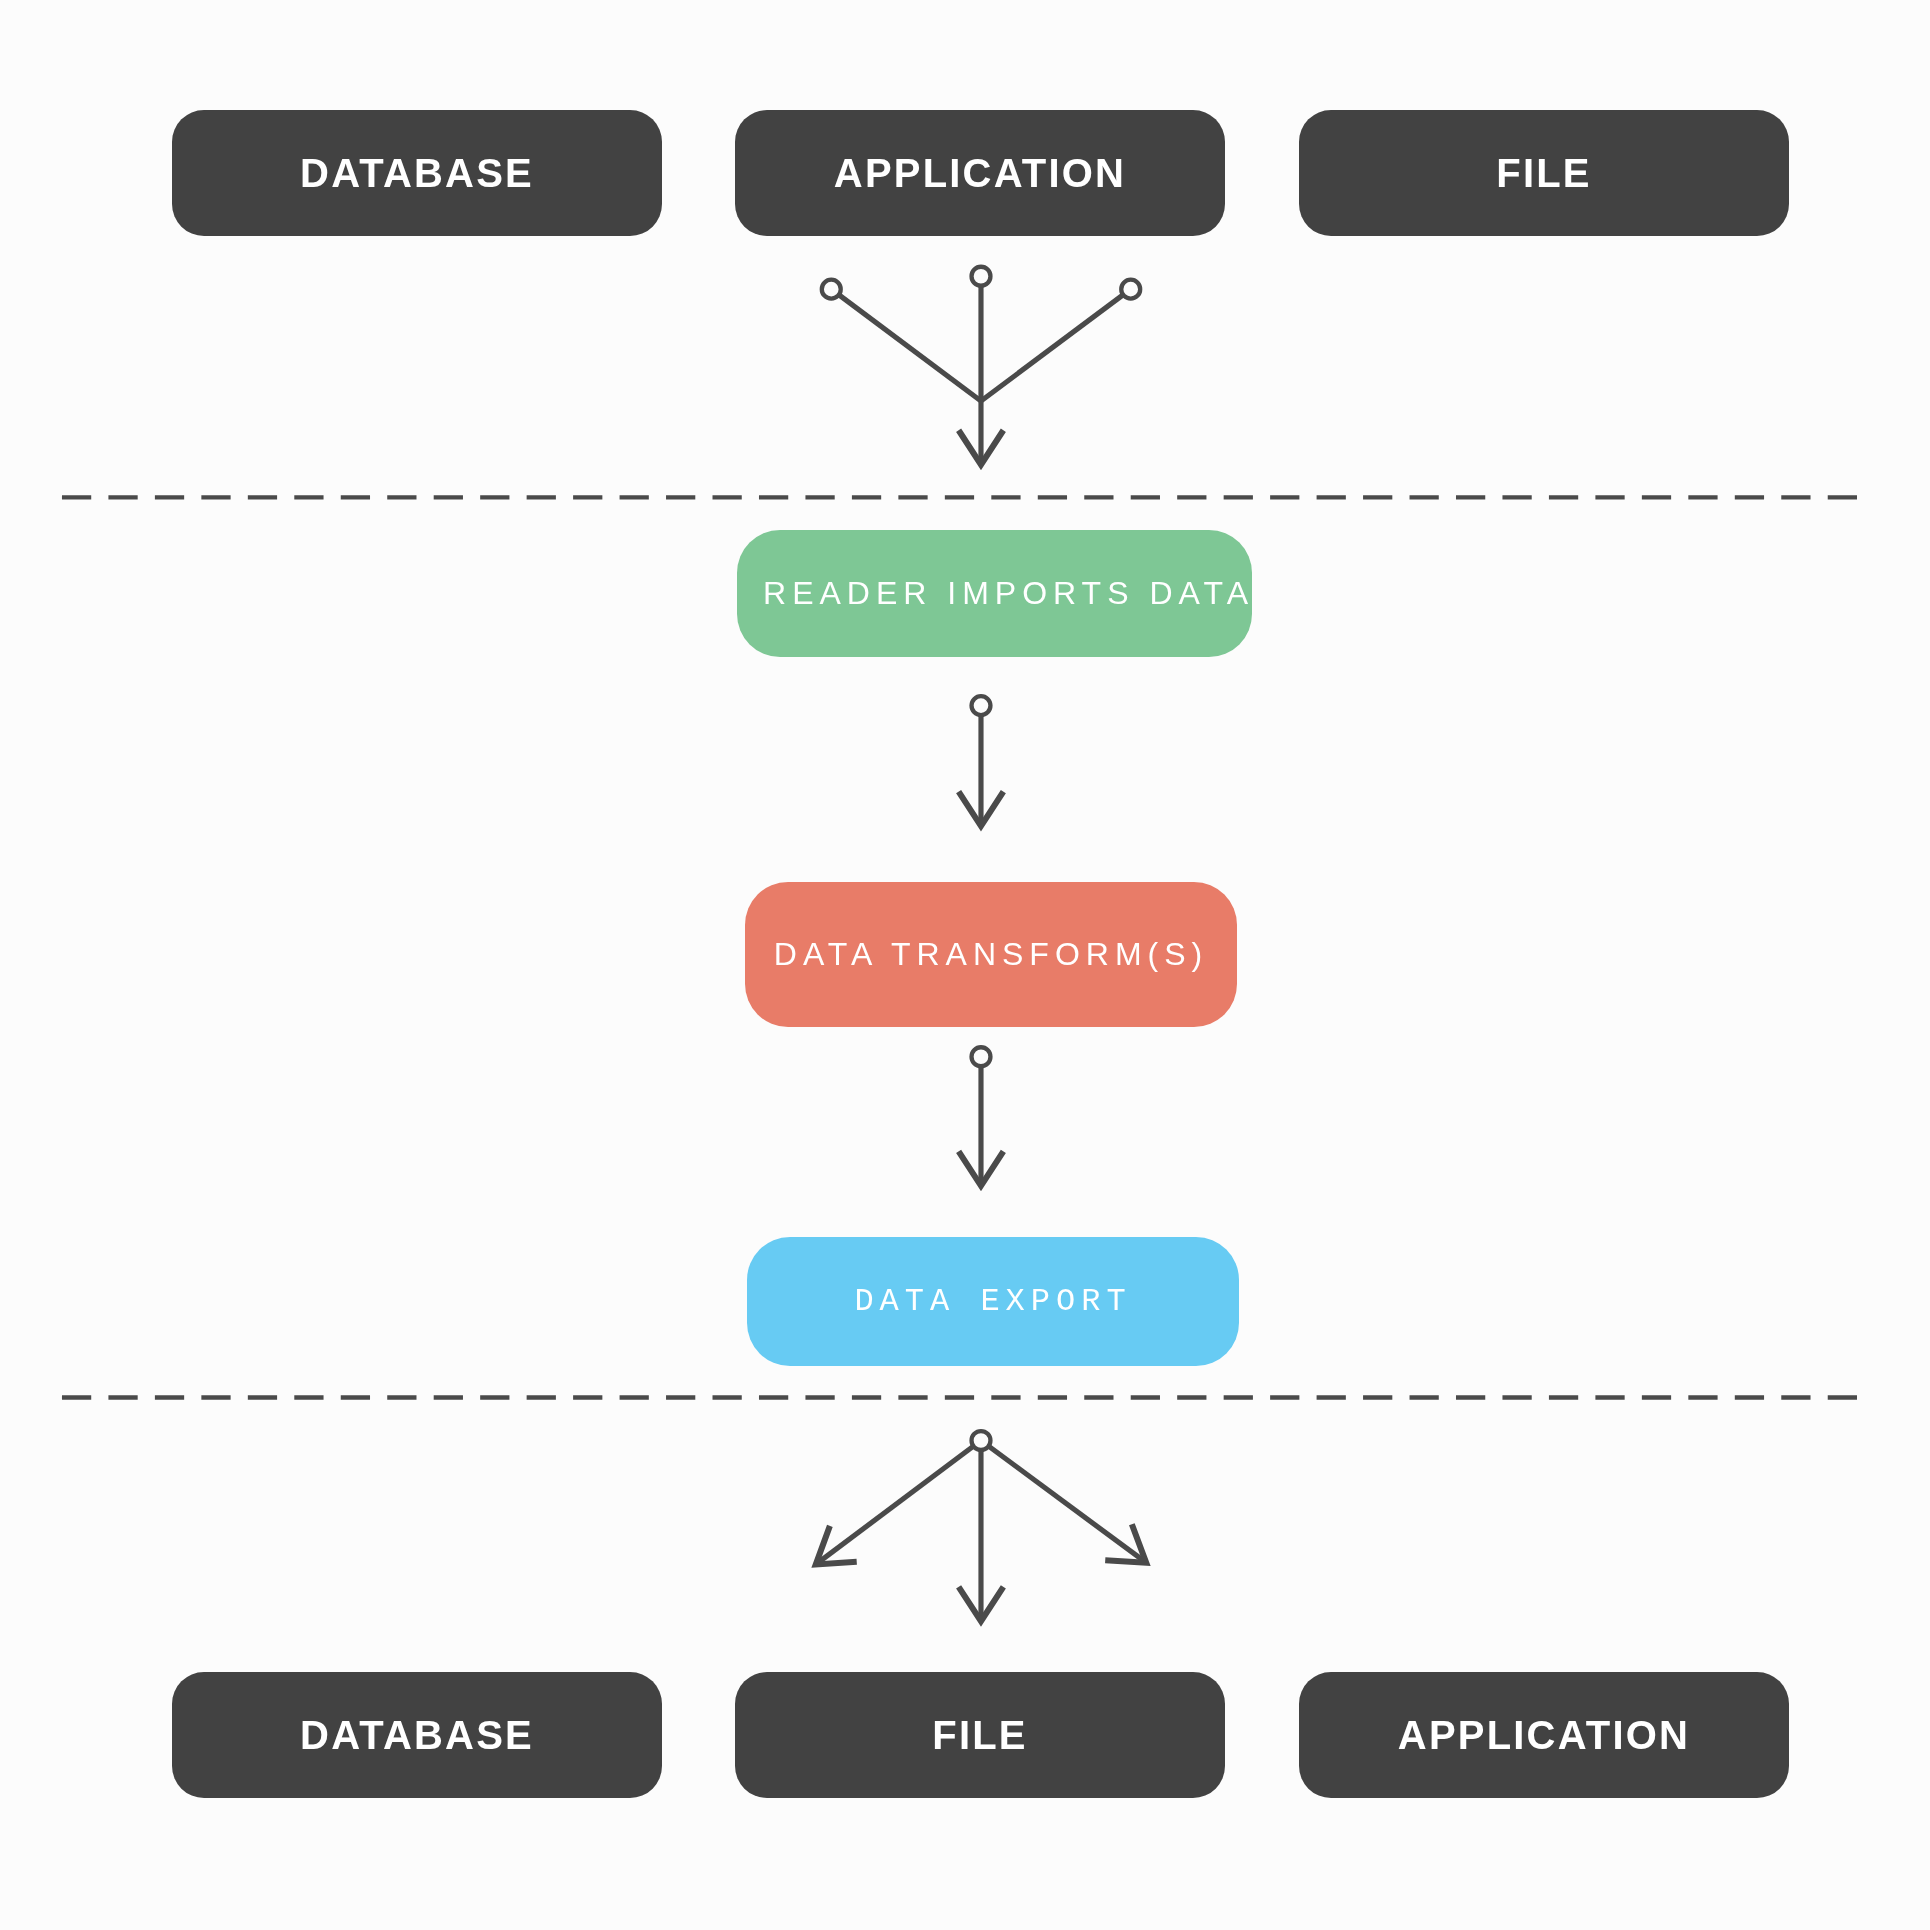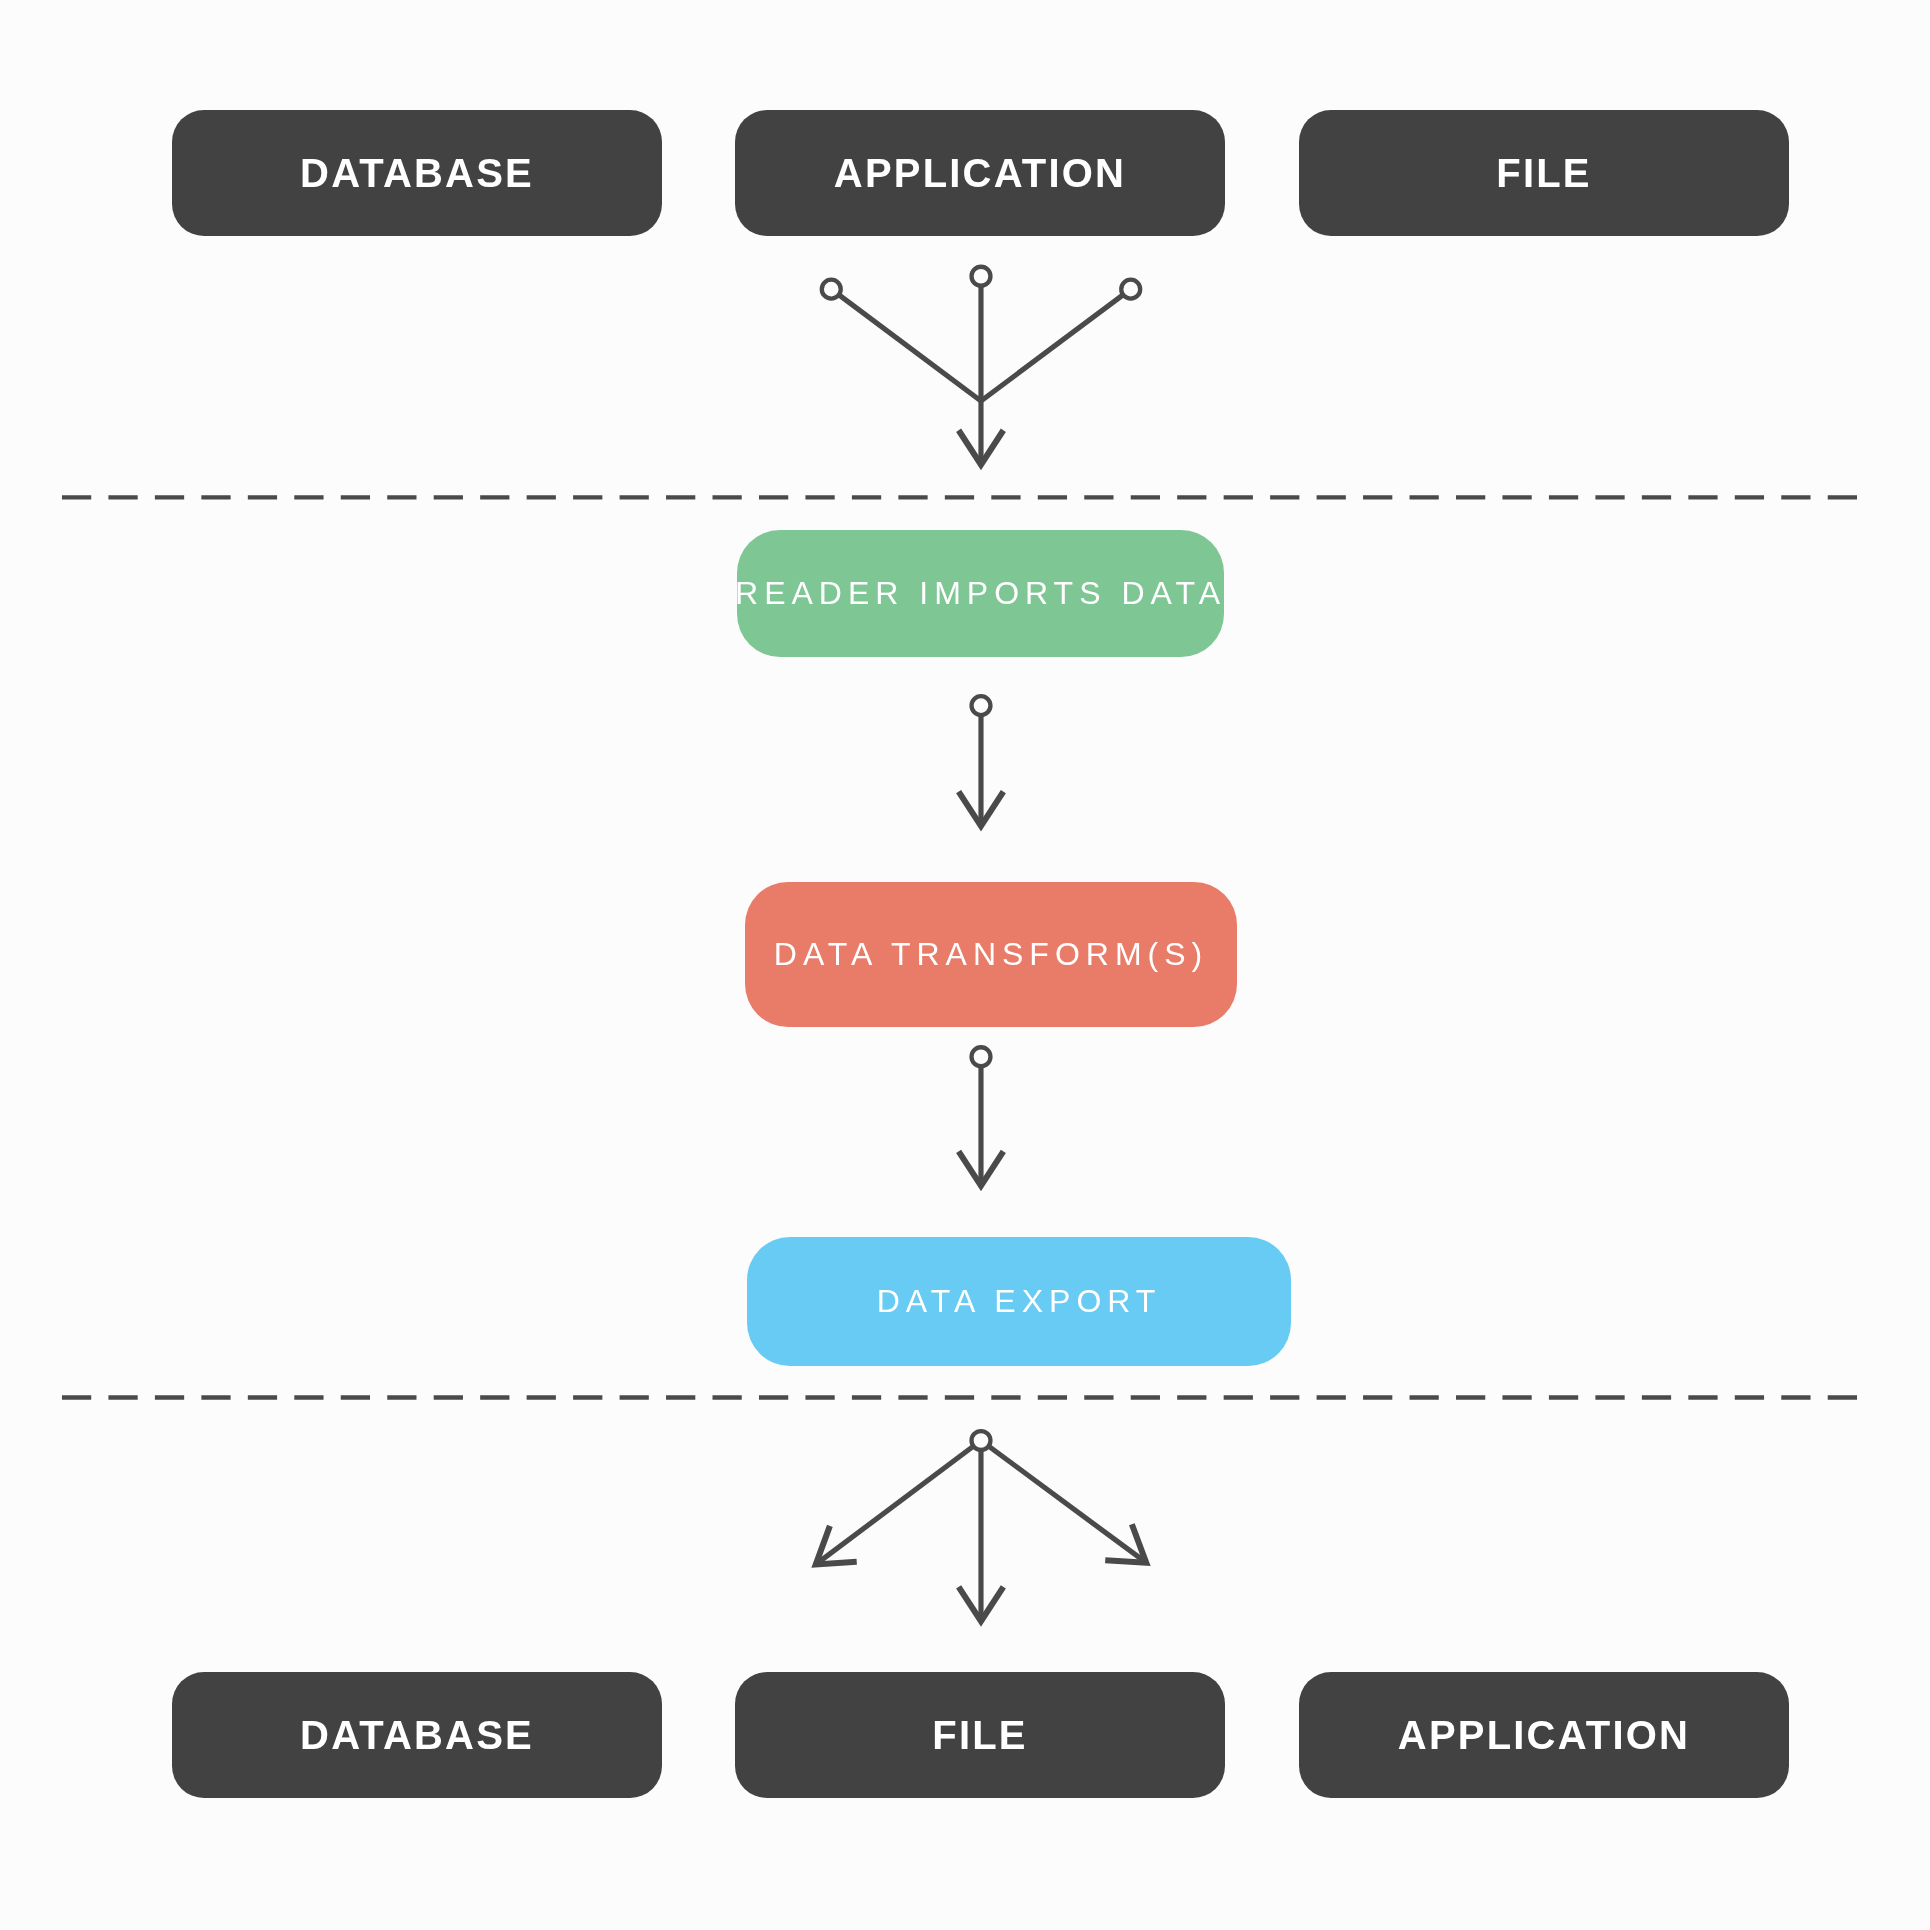--- a/index.html
+++ b/index.html
@@ -63,21 +63,21 @@
     font-weight: 500;
     letter-spacing: 6px;
   }
   
   .src-0 { left: 172px;  top: 110px; width: 490px; height: 126px; }
   .src-1 { left: 735px;  top: 110px; width: 490px; height: 126px; }
   .src-2 { left: 1299px; top: 110px; width: 490px; height: 126px; }
   
   .stage-0 { left: 737px; top: 530px;  width: 487px; height: 127px; }
   .stage-1 { left: 745px; top: 882px; width: 492px; height: 145px; }
-  .stage-2 { left: 747px; top: 1237px; width: 544px; height: 129px; }
+  .stage-2 { left: 747px; top: 1237px; width: 492px; height: 129px; font-family: Liberation Mono, monospace; }
   
   .dst-0 { left: 172px;  top: 1672px; width: 490px; height: 126px; }
   .dst-1 { left: 735px;  top: 1672px; width: 490px; height: 126px; }
   .dst-2 { left: 1299px; top: 1672px; width: 490px; height: 126px; }
 </style>
 </head>
 <body>
 
 <div class="canvas">
 
@@ -123,21 +123,21 @@
   <div class="node dark src-0">
     <span>DATABASE</span>
   </div>
   <div class="node dark src-1">
     <span>APPLICATION</span>
   </div>
   <div class="node dark src-2">
     <span>FILE</span>
   </div>
 
-  <div class="node stage stage-0" style="background: rgb(126, 199, 149);">
+  <div class="node stage stage-0" style="background: rgb(126, 199, 149); padding-left: 28px;">
     <span>READER IMPORTS DATA</span>
   </div>
   <div class="node stage stage-1" style="background: rgb(232, 124, 104);">
     <span>DATA TRANSFORM(S)</span>
   </div>
   <div class="node stage stage-2" style="background: rgb(103, 203, 243);">
     <span>DATA EXPORT</span>
   </div>
 
   <div class="node dark dst-0">

